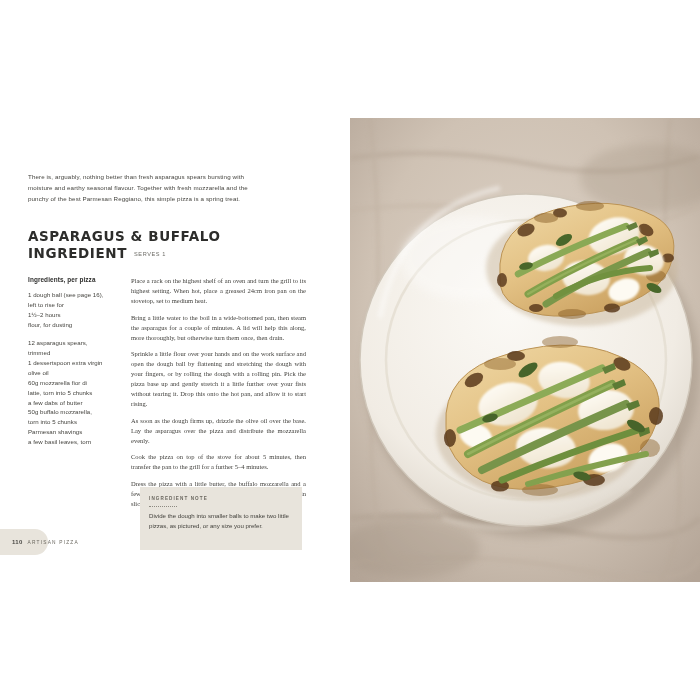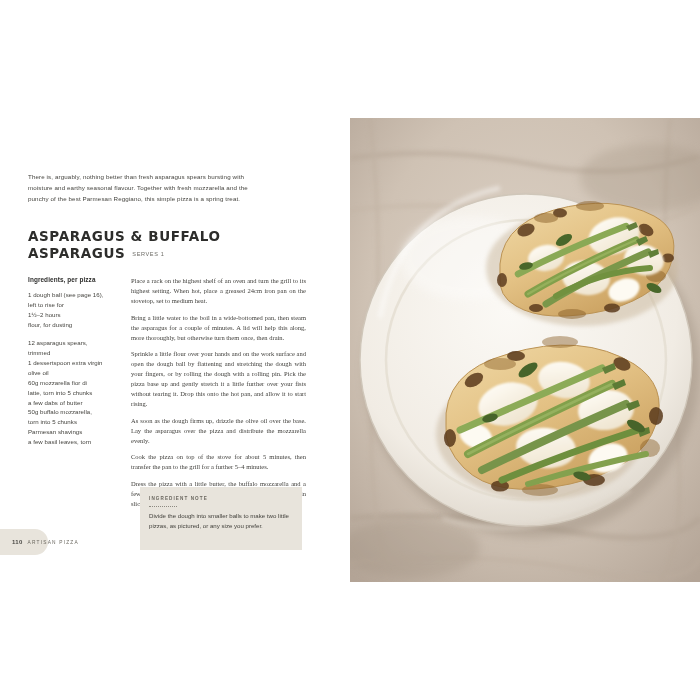--- a/index.html
+++ b/index.html
@@ -188,21 +188,21 @@
 <body>
 
 <div class="page">
 
   <div class="left-page">
 
     <div class="intro">There is, arguably, nothing better than fresh asparagus spears bursting with moisture and earthy seasonal flavour. Together with fresh mozzarella and the punchy of the best Parmesan Reggiano, this simple pizza is a spring treat.</div>
 
     <div class="recipe-title">
       <span>ASPARAGUS &amp; BUFFALO</span><br>
-      <span>ASPARAGUS</span><span class="serves">SERVES 1</span>
+      <span>INGREDIENT</span><span class="serves">SERVES 1</span>
     </div>
 
     <div class="ingredients">
       <div class="ing-heading">Ingredients, per pizza</div>
 
       <div class="ing-group">
         <div class="ing-line">1 dough ball (see page 16),</div>
         <div class="ing-line">left to rise for</div>
         <div class="ing-line">1½–2 hours</div>
         <div class="ing-line">flour, for dusting</div>

